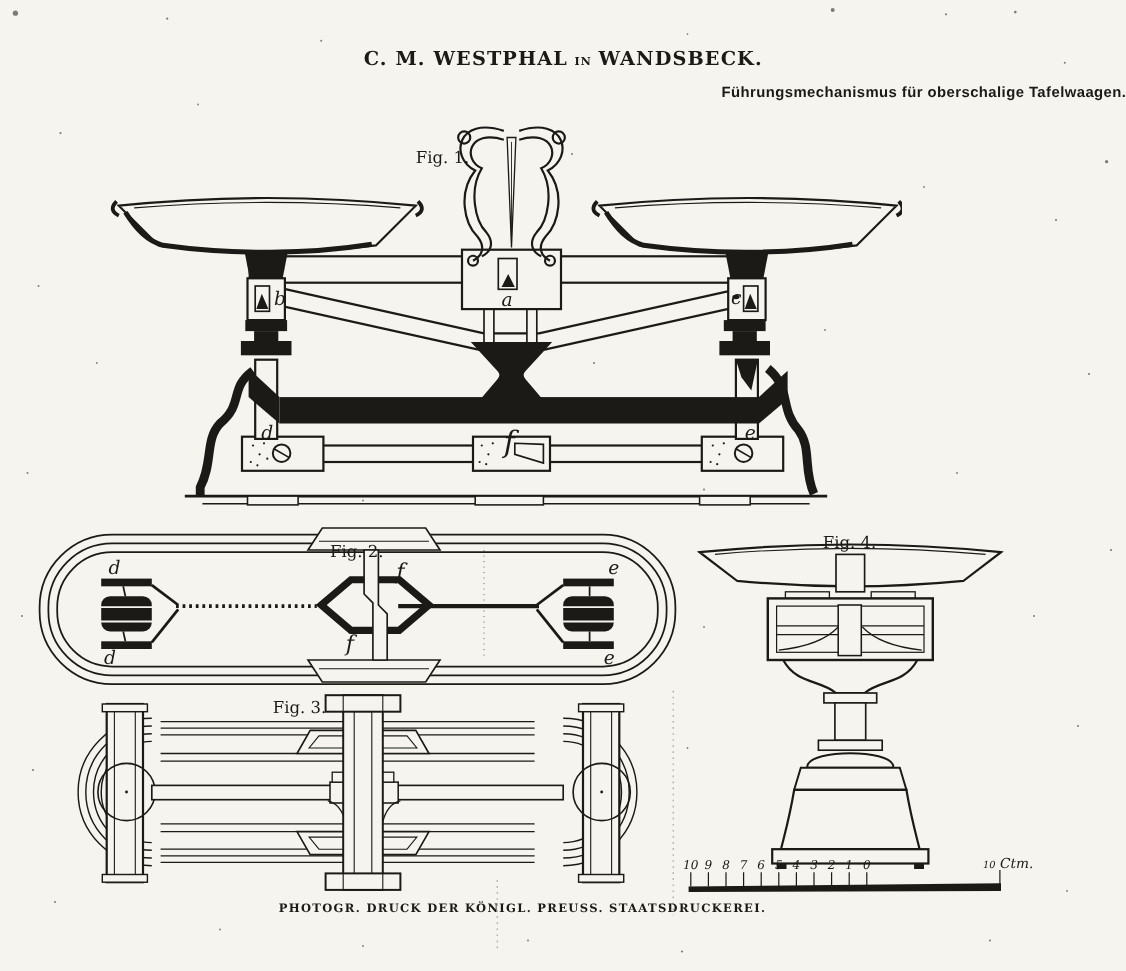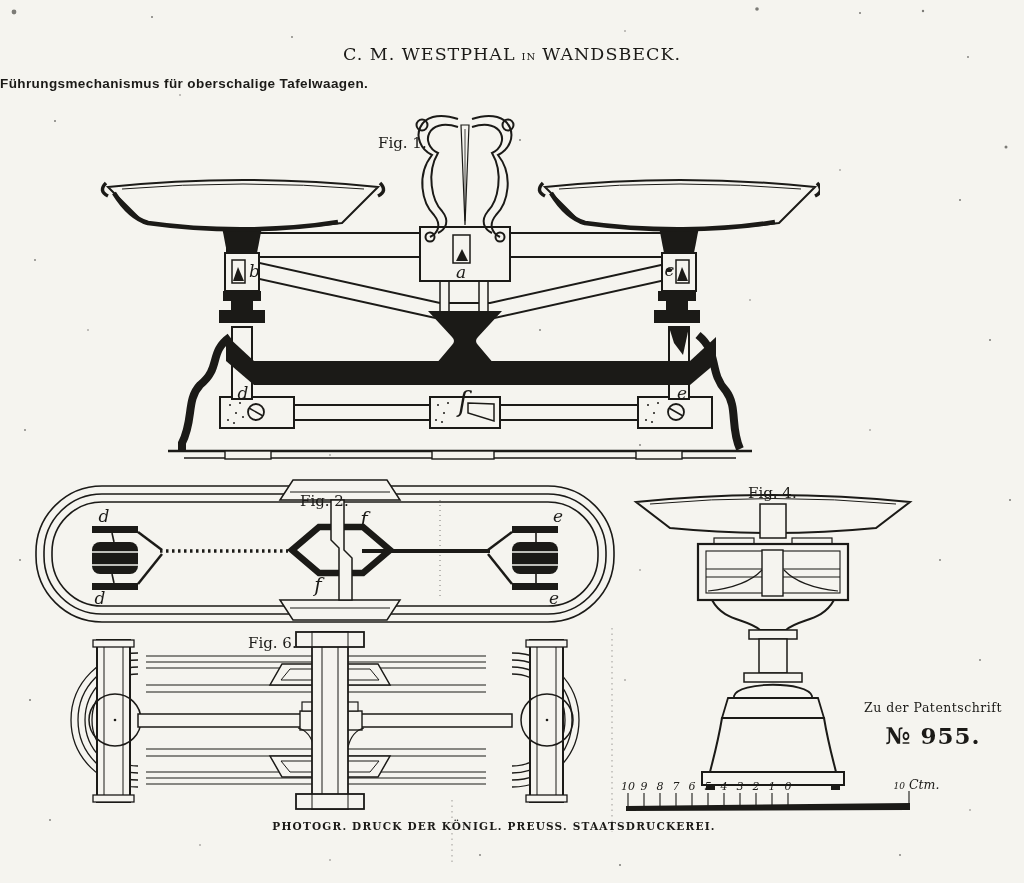--- a/index.html
+++ b/index.html
@@ -1,31 +1,31 @@
 <!DOCTYPE html>
 <html style="--paper: #f5f4ef; --ink: #1b1a17;"><head>
 <meta charset="utf-8">
 <style>
   html,body{margin:0;padding:0;background:#ffffff;}
   .page{position:relative;width:1024px;height:883px;overflow:hidden;
         background:var(--paper,#f5f4ef);color:var(--ink,#1b1a17);
         font-family:"DejaVu Serif",serif;}
   .title{position:absolute;top:44px;left:0;width:1024px;text-align:center;
-         font-size:17.5px;letter-spacing:1px;white-space:nowrap;}
+         font-size:17.5px;letter-spacing:1px;white-space:nowrap;font-weight:bold;}
   .title .inword{font-variant:small-caps;font-size:14px;margin:0 6px;}
-  .subtitle{position:absolute;top:76px;left:0;width:1024px;text-align:left;
+  .subtitle{position:absolute;top:76px;left:0;width:1024px;text-align:right;
             font-family:"Liberation Sans",sans-serif;font-weight:bold;
             font-size:13.5px;letter-spacing:.4px;}
   .figcap{position:absolute;font-size:15px;white-space:nowrap;}
   .fig{position:absolute;}
   .note{position:absolute;left:848px;top:700px;width:170px;text-align:center;}
   .note1{font-size:12.5px;letter-spacing:.5px;}
   .note2{font-size:23px;font-weight:bold;margin-top:7px;letter-spacing:1px;}
   .imprint{position:absolute;top:820px;left:0;width:950px;text-align:center;
-           font-size:10.5px;font-weight:bold;letter-spacing:1.2px;margin-left:19px;}
+           font-size:10.5px;font-weight:bold;letter-spacing:1.2px;}
   
   svg{color:var(--ink,#1b1a17);}
   .s{stroke:var(--ink,#1b1a17);fill:none;}
   .sp{stroke:var(--ink,#1b1a17);fill:var(--paper,#f5f4ef);}
   .ink{fill:var(--ink,#1b1a17);stroke:none;}
   .pw{stroke:var(--paper,#f5f4ef);fill:none;}
   .lbl{font-family:"DejaVu Serif",serif;font-style:italic;font-size:17px;
        fill:var(--ink,#1b1a17);}
   .rnum{font-family:"DejaVu Serif",serif;font-style:italic;font-size:11px;
         fill:var(--ink,#1b1a17);}
@@ -330,27 +330,23 @@
     <text class="rnum" x="122" y="12" text-anchor="middle">3</text>
     <text class="rnum" x="138" y="12" text-anchor="middle">2</text>
     <text class="rnum" x="154" y="12" text-anchor="middle">1</text>
     <text class="rnum" x="170" y="12" text-anchor="middle">0</text>
     <text class="rnum" x="287" y="11" text-anchor="end" style="font-size:9px">10</text>
     <text class="rnum" x="291" y="11" style="font-size:12.5px">Ctm.</text>
   </svg>
 
   <div class="figcap" style="left:378px;top:134px">Fig. 1.</div>
   <div class="figcap" style="left:300px;top:492px">Fig. 2.</div>
-  <div class="figcap" style="left:248px;top:634px">Fig. 6.</div>
+  <div class="figcap" style="left:248px;top:634px">Fig. 3.</div>
   <div class="figcap" style="left:748px;top:484px">Fig. 4.</div>
 
-  <div class="note">
-    <div class="note1">Zu der Patentschrift</div>
-    <div class="note2">№ 955.</div>
-  </div>
 
   <div class="imprint">PHOTOGR. DRUCK DER KÖNIGL. PREUSS. STAATSDRUCKEREI.</div>
 
   <svg class="specks" width="1024" height="883" viewBox="0 0 1024 883">
     <line x1="612" y1="628" x2="612" y2="832" stroke="#55534e" stroke-width="1" stroke-dasharray="1.5 4" opacity="0.55"></line>
     <line x1="452" y1="800" x2="452" y2="862" stroke="#55534e" stroke-width="1" stroke-dasharray="1.5 4" opacity="0.55"></line>
     <g fill="#2c2b27" opacity="0.6">
       <circle cx="14" cy="12" r="2.4"></circle>
         <circle cx="152" cy="17" r="1"></circle>
         <circle cx="757" cy="9" r="1.8"></circle>

